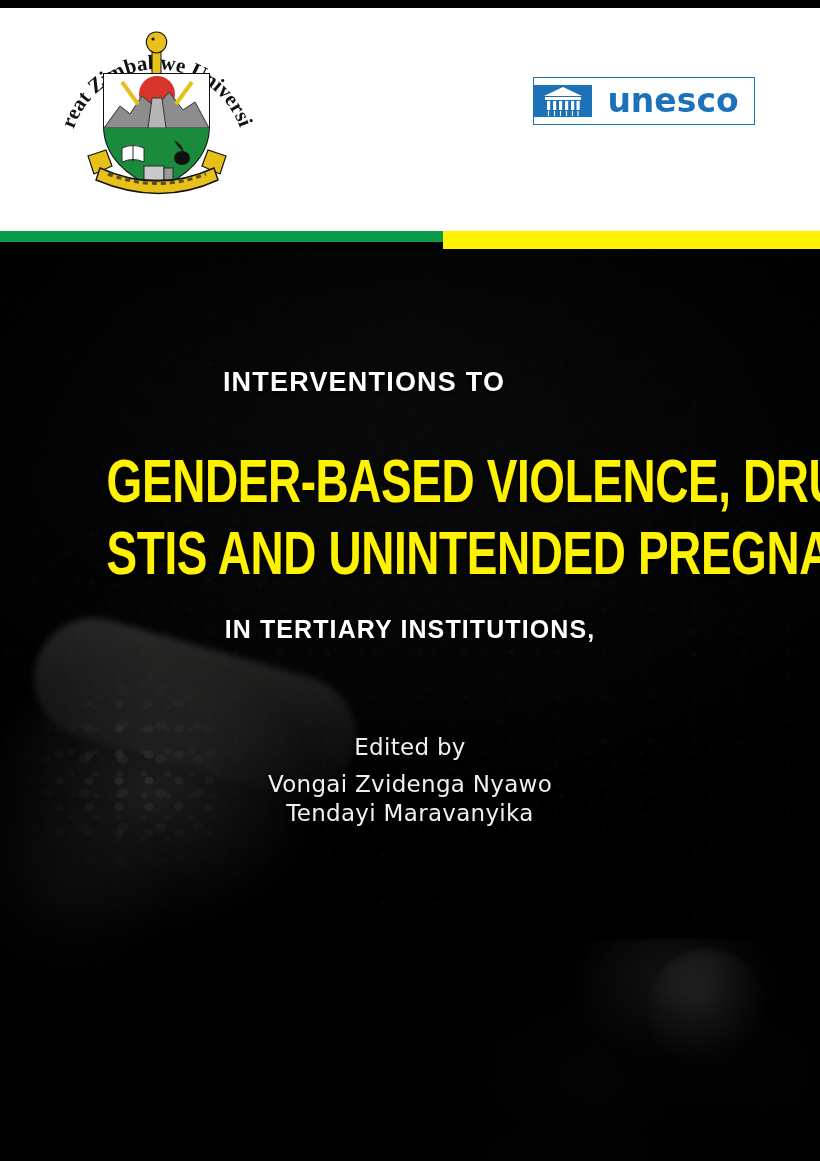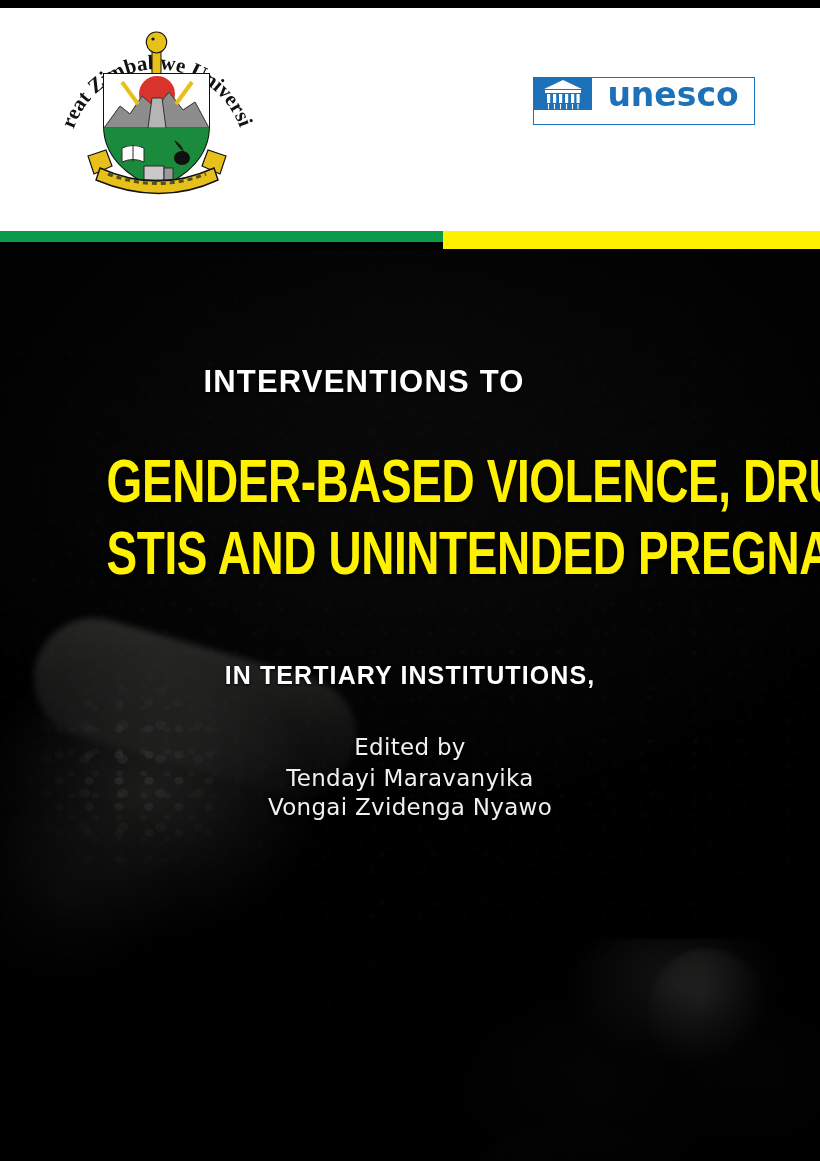--- a/index.html
+++ b/index.html
@@ -52,21 +52,21 @@
   
   .unesco-logo {
     position: absolute;
     left: 533px;
     top: 69px;
     width: 222px;
     height: 48px;
     border: 1px solid #1d71b8;
     background: #ffffff;
     display: flex;
-    align-items: flex-start;
+    align-items: center;
     box-sizing: border-box;
   }
   .unesco-mark {
     width: 58px;
     background: #1d71b8;
     display: flex;
     align-items: center;
     justify-content: center;
     flex: 0 0 auto;
   }
@@ -217,21 +217,21 @@
     text-align: center;
     z-index: 4;
   }
 
   .kicker {
     position: absolute;
     top: 114px; left: 0; width: 728px;
     color: #ffffff;
     font-family: "Liberation Sans", sans-serif;
     font-weight: bold;
-    font-size: 31px;
+    font-size: 27px;
     line-height: 38px;
     letter-spacing: 1.2px;
     text-shadow: 0 1px 3px rgba(0,0,0,.9);
   }
 
   .headline {
     position: absolute;
     top: 196px; left: 0; width: 820px;
     color: #fff200;
     font-family: "Liberation Sans Narrow", "Liberation Sans", sans-serif;
@@ -249,35 +249,34 @@
   .subtitle {
     position: absolute;
     top: 362px; left: 0; width: 820px;
     color: #ffffff;
     font-family: "Liberation Sans", sans-serif;
     font-weight: bold;
     font-size: 25px;
     line-height: 36px;
     letter-spacing: 1.1px;
     text-shadow: 0 1px 3px rgba(0,0,0,.9);
-    margin-top: 46px;
   }
 
   .editors {
     position: absolute;
     top: 484px; left: 0; width: 820px;
     color: #f0f0f0;
     font-family: "DejaVu Sans", sans-serif;
     font-weight: normal;
     font-size: 23px;
     line-height: 29px;
     letter-spacing: .3px;
     text-shadow: 0 1px 4px rgba(0,0,0,.95);
   }
-  .editors-heading { display: block; margin-bottom: 2px; }
+  .editors-heading { display: block; margin-bottom: 8px; }
   .editor-name { display: block; }
 </style>
 </head>
 <body>
 
 <div class="cover">
 
   <div class="top-rule"></div>
 
   <div class="header">
@@ -393,20 +392,20 @@
         <span class="headline-line">GENDER-BASED VIOLENCE, DRUG ABUSE,</span>
         <span class="headline-line">STIS AND UNINTENDED PREGNANCIES</span>
       </div>
 
       <div class="subtitle">
         <span>IN TERTIARY INSTITUTIONS,</span><br>
       </div>
 
       <div class="editors">
         <span class="editors-heading">Edited by</span>
+        <span class="editor-name">Vongai Zvidenga Nyawo</span>
         <span class="editor-name">Tendayi Maravanyika</span>
-        <span class="editor-name">Vongai Zvidenga Nyawo</span>
       </div>
 
     </div>
   </div>
 
 </div>
 
 </body></html>

